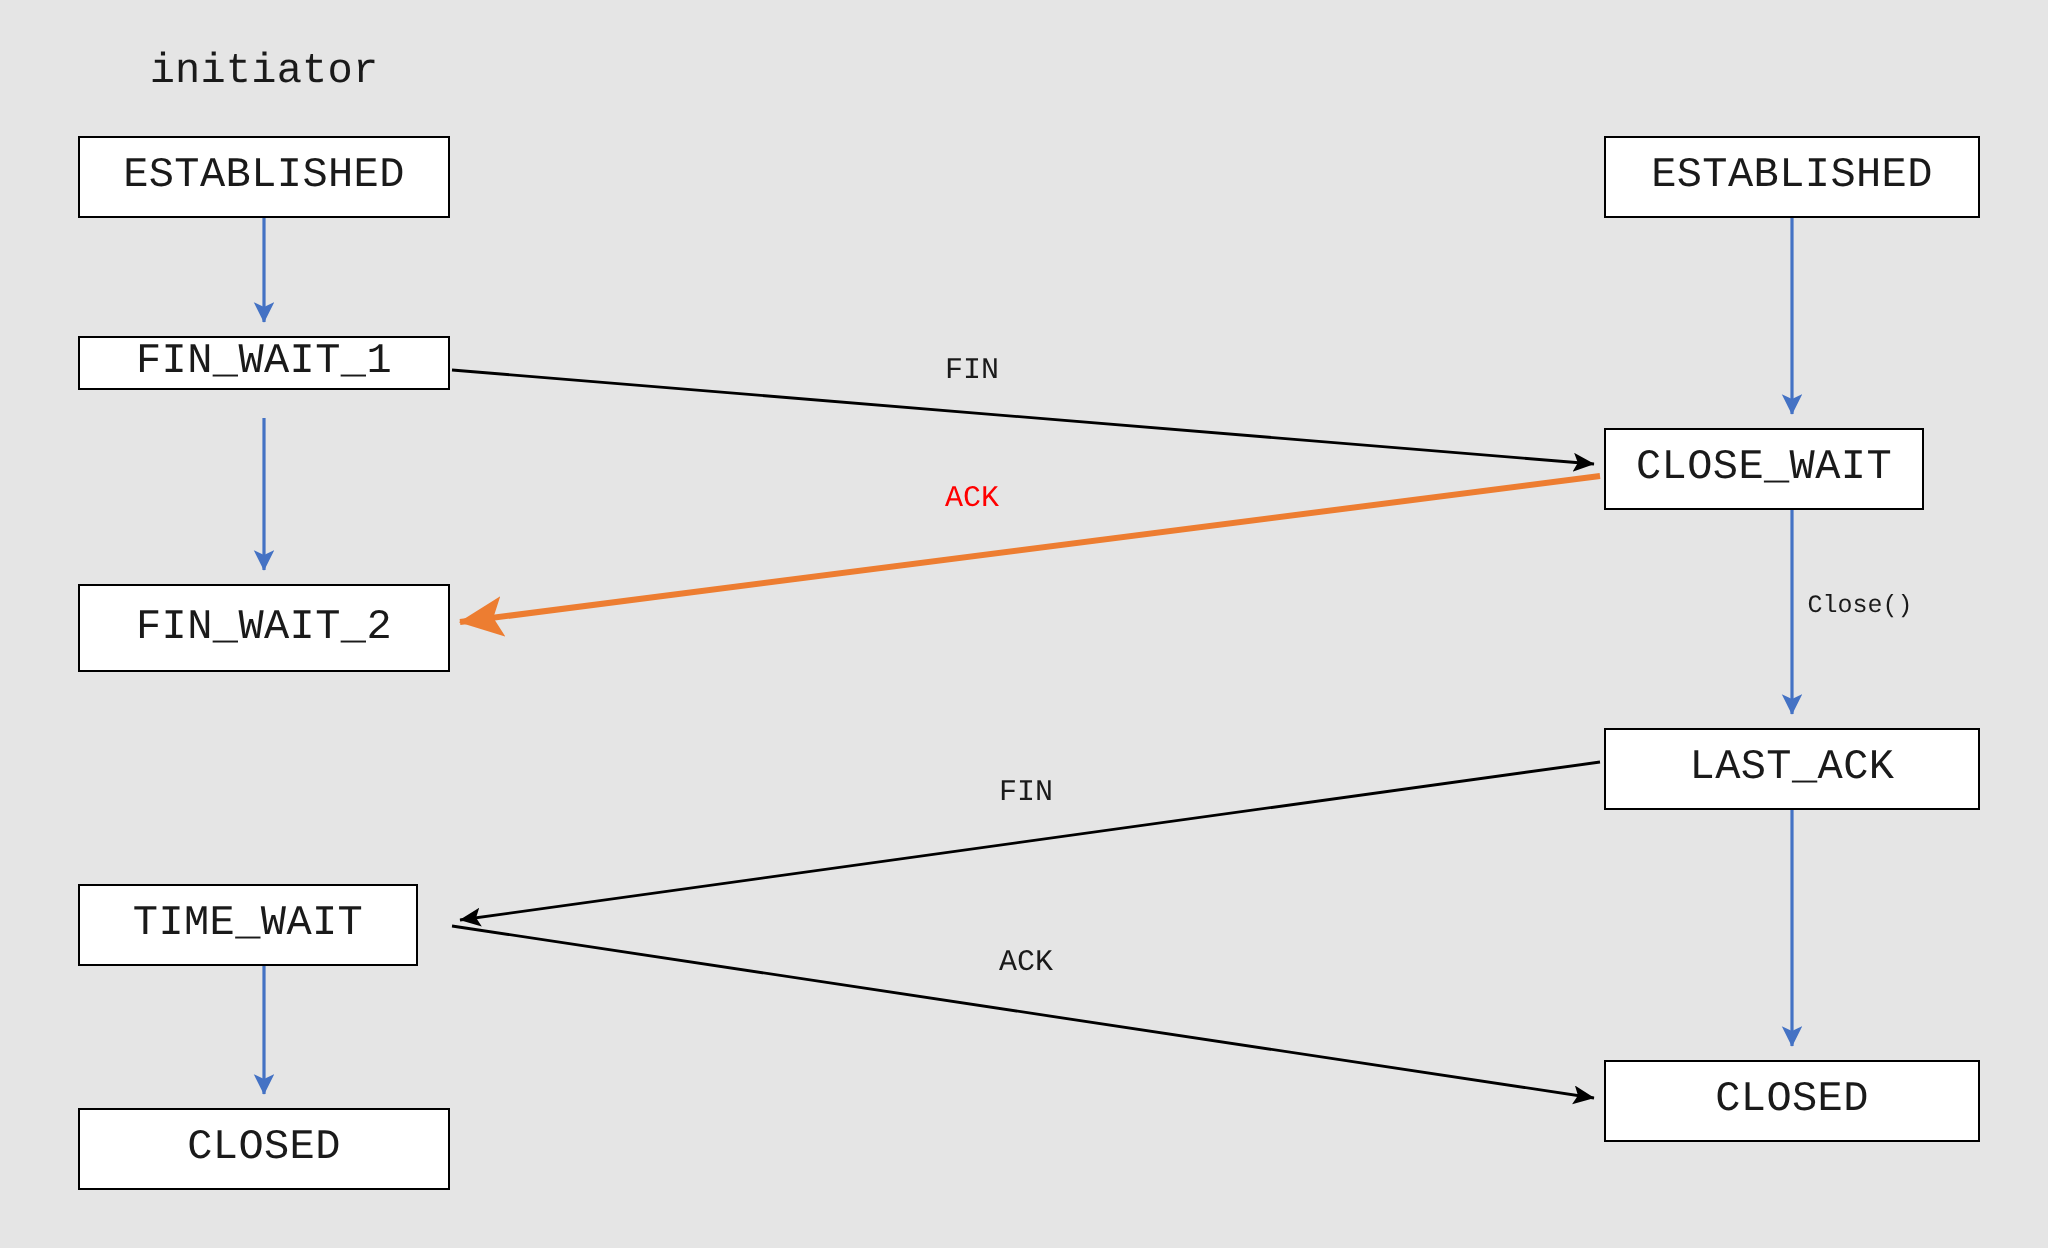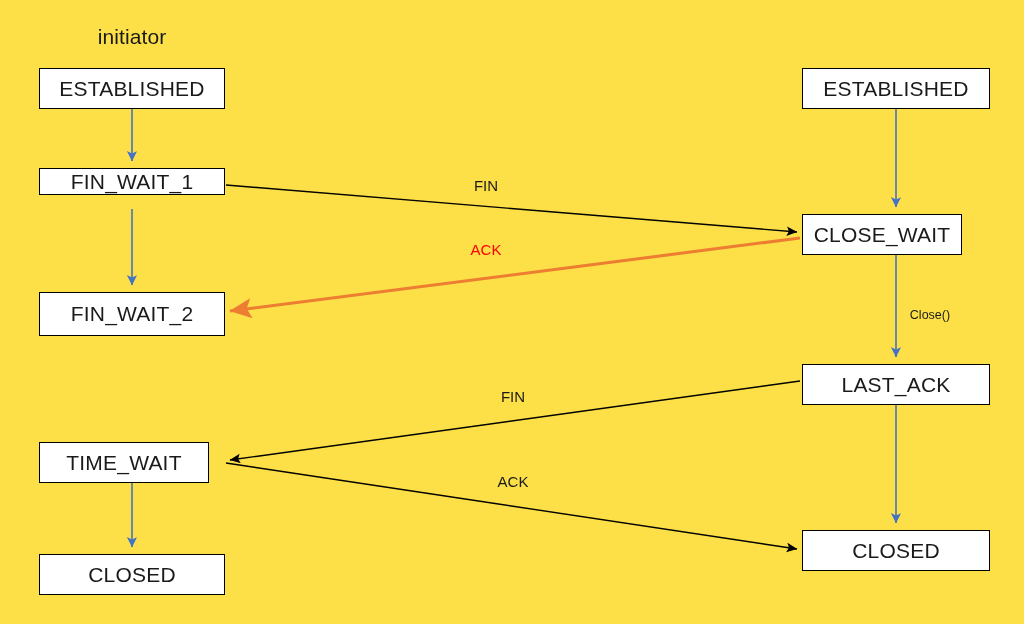--- a/index.html
+++ b/index.html
@@ -5,23 +5,23 @@
 <style>
   html, body {
     margin: 0;
     padding: 0;
     background: #ffffff;
   }
   #canvas {
     position: relative;
     width: 1024px;
     height: 624px;
-    background: #fde047;
+    background: #e5e5e5;
     overflow: hidden;
-    font-family: Liberation Sans, sans-serif;
+    font-family: Liberation Mono, monospace;
   }
   #wires {
     position: absolute;
     left: 0;
     top: 0;
     width: 1024px;
     height: 624px;
     pointer-events: none;
   }
   .col-title {
@@ -48,21 +48,20 @@
   }
   .edge-label {
     position: absolute;
     font-size: 15px;
     color: #1a1a1a;
     white-space: nowrap;
     text-align: center;
   }
   .edge-label.small {
     font-size: 12.5px;
-    margin-top: 12px;
   }
   .edge-label.accent-red {
     color: #ff0000;
   }
 </style>
 </head>
 <body>
 
 <div id="canvas">
 

